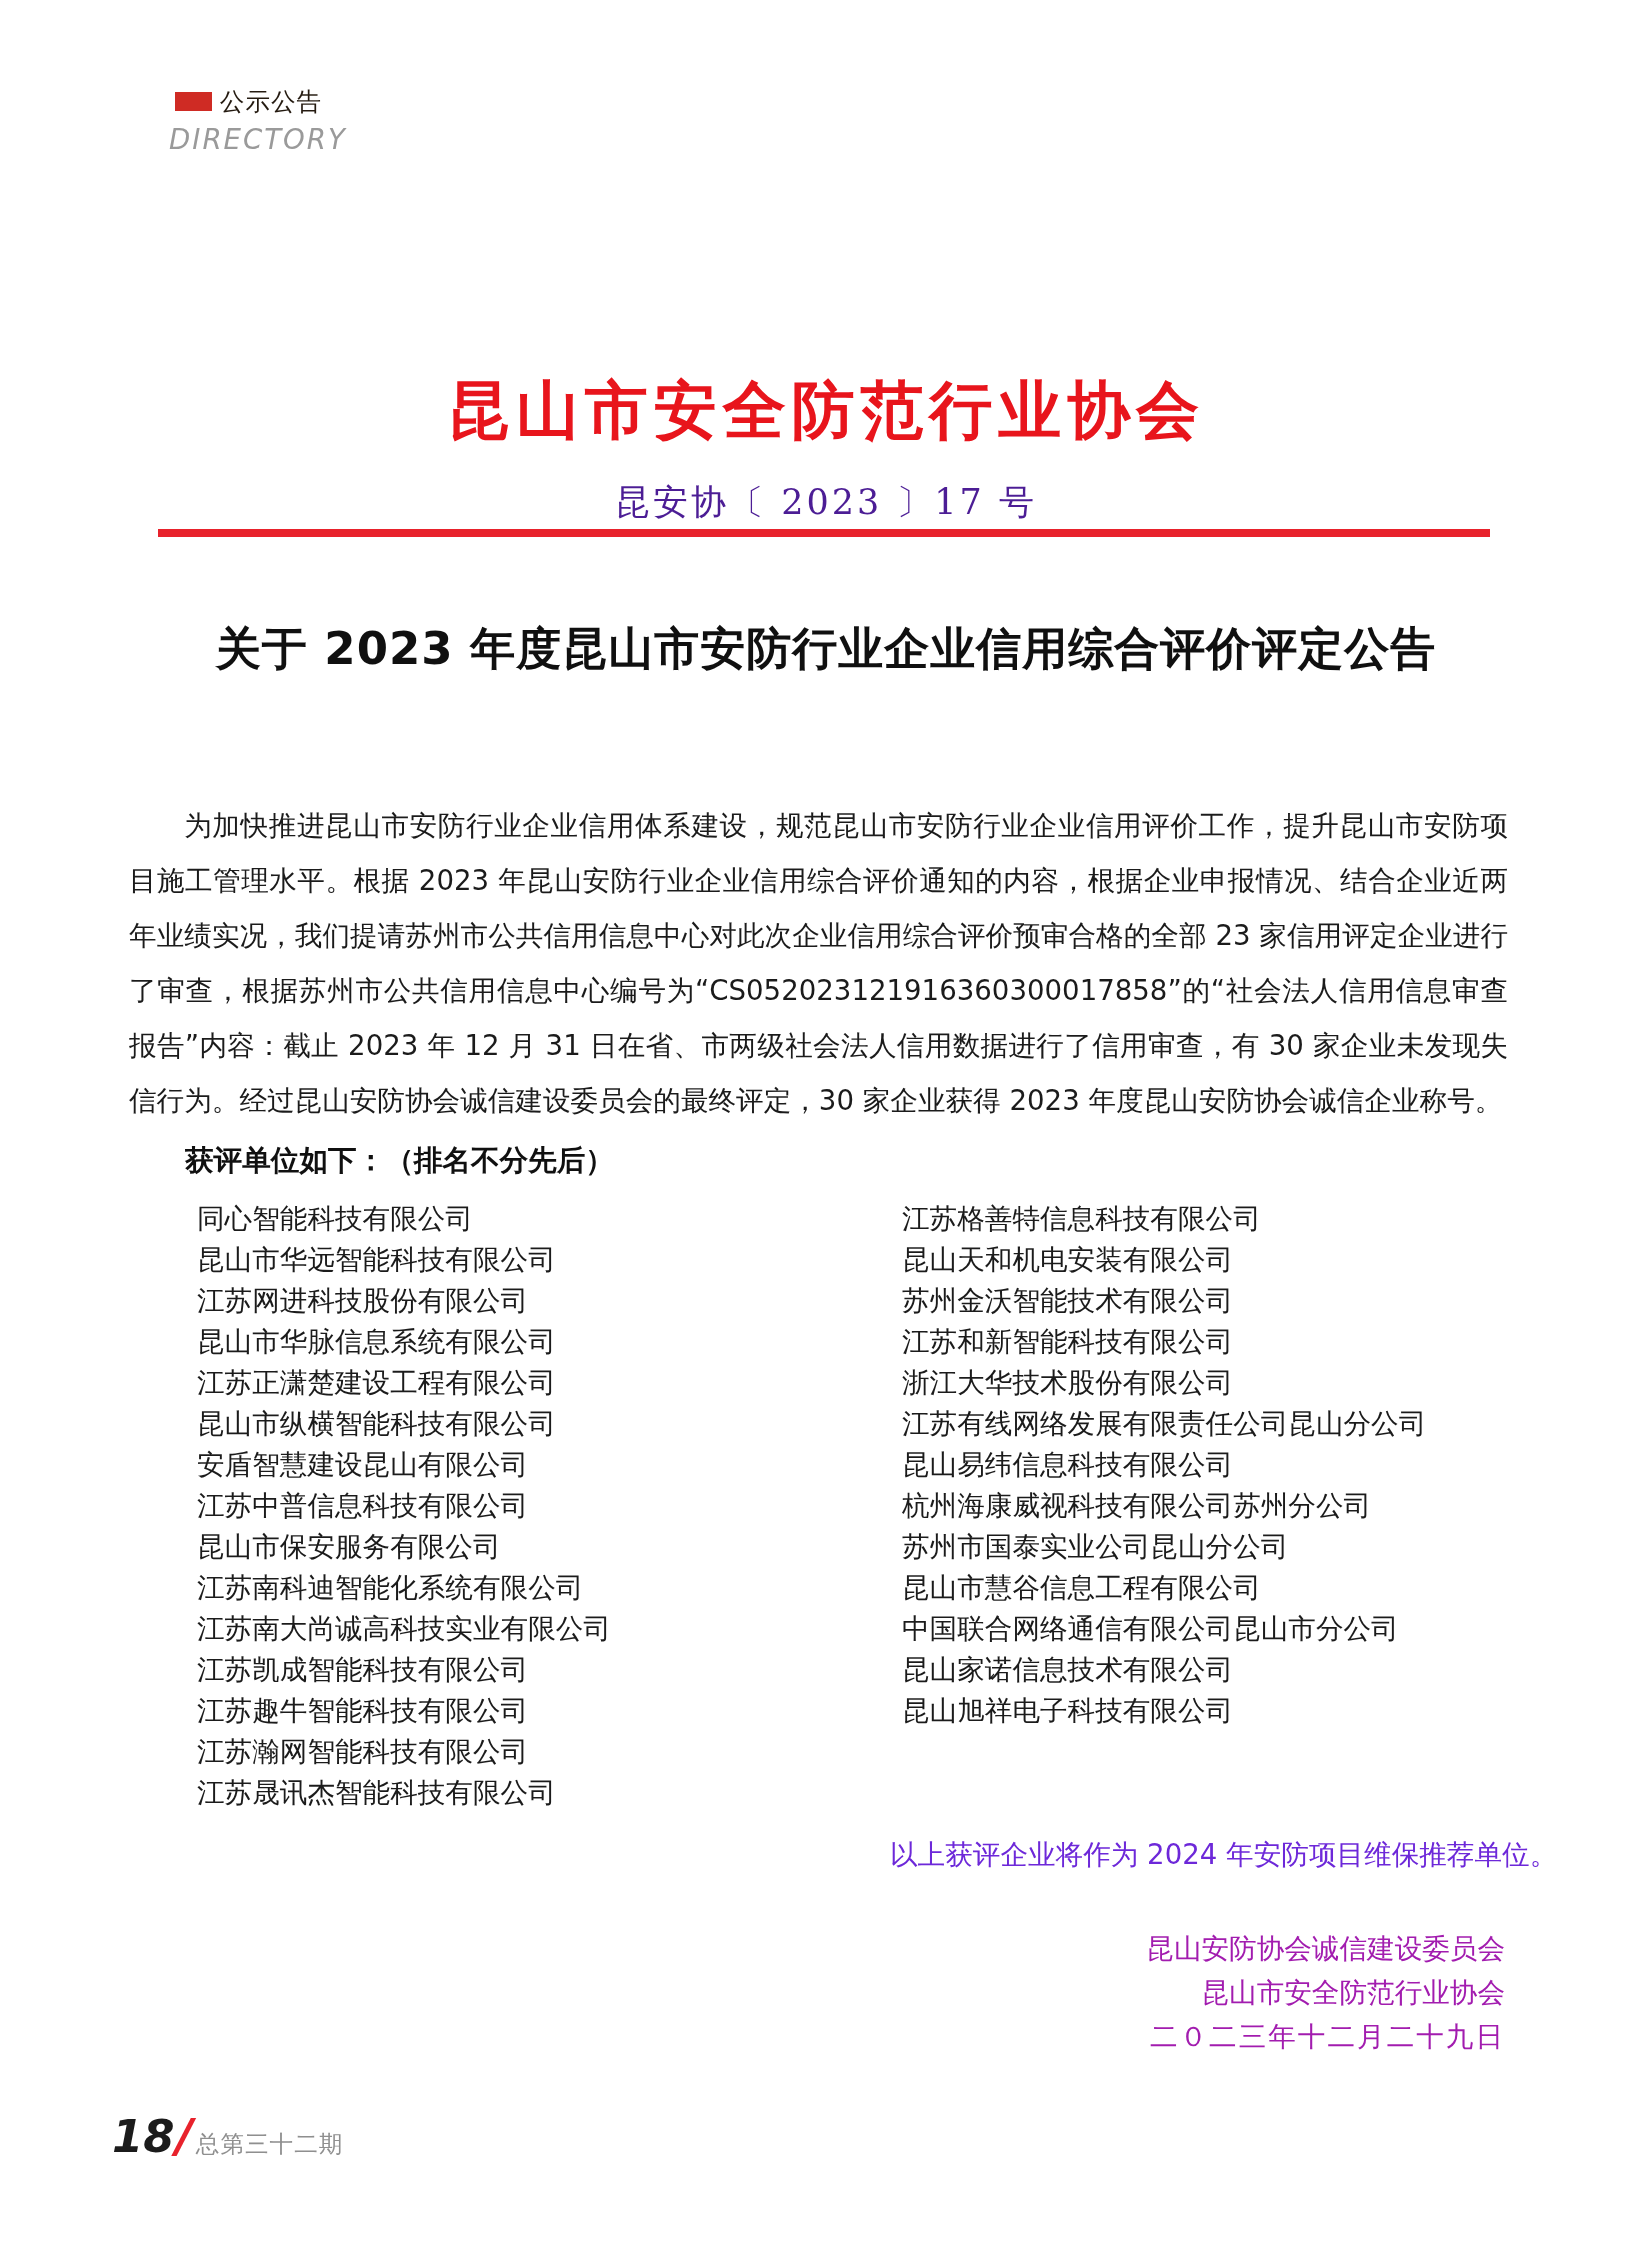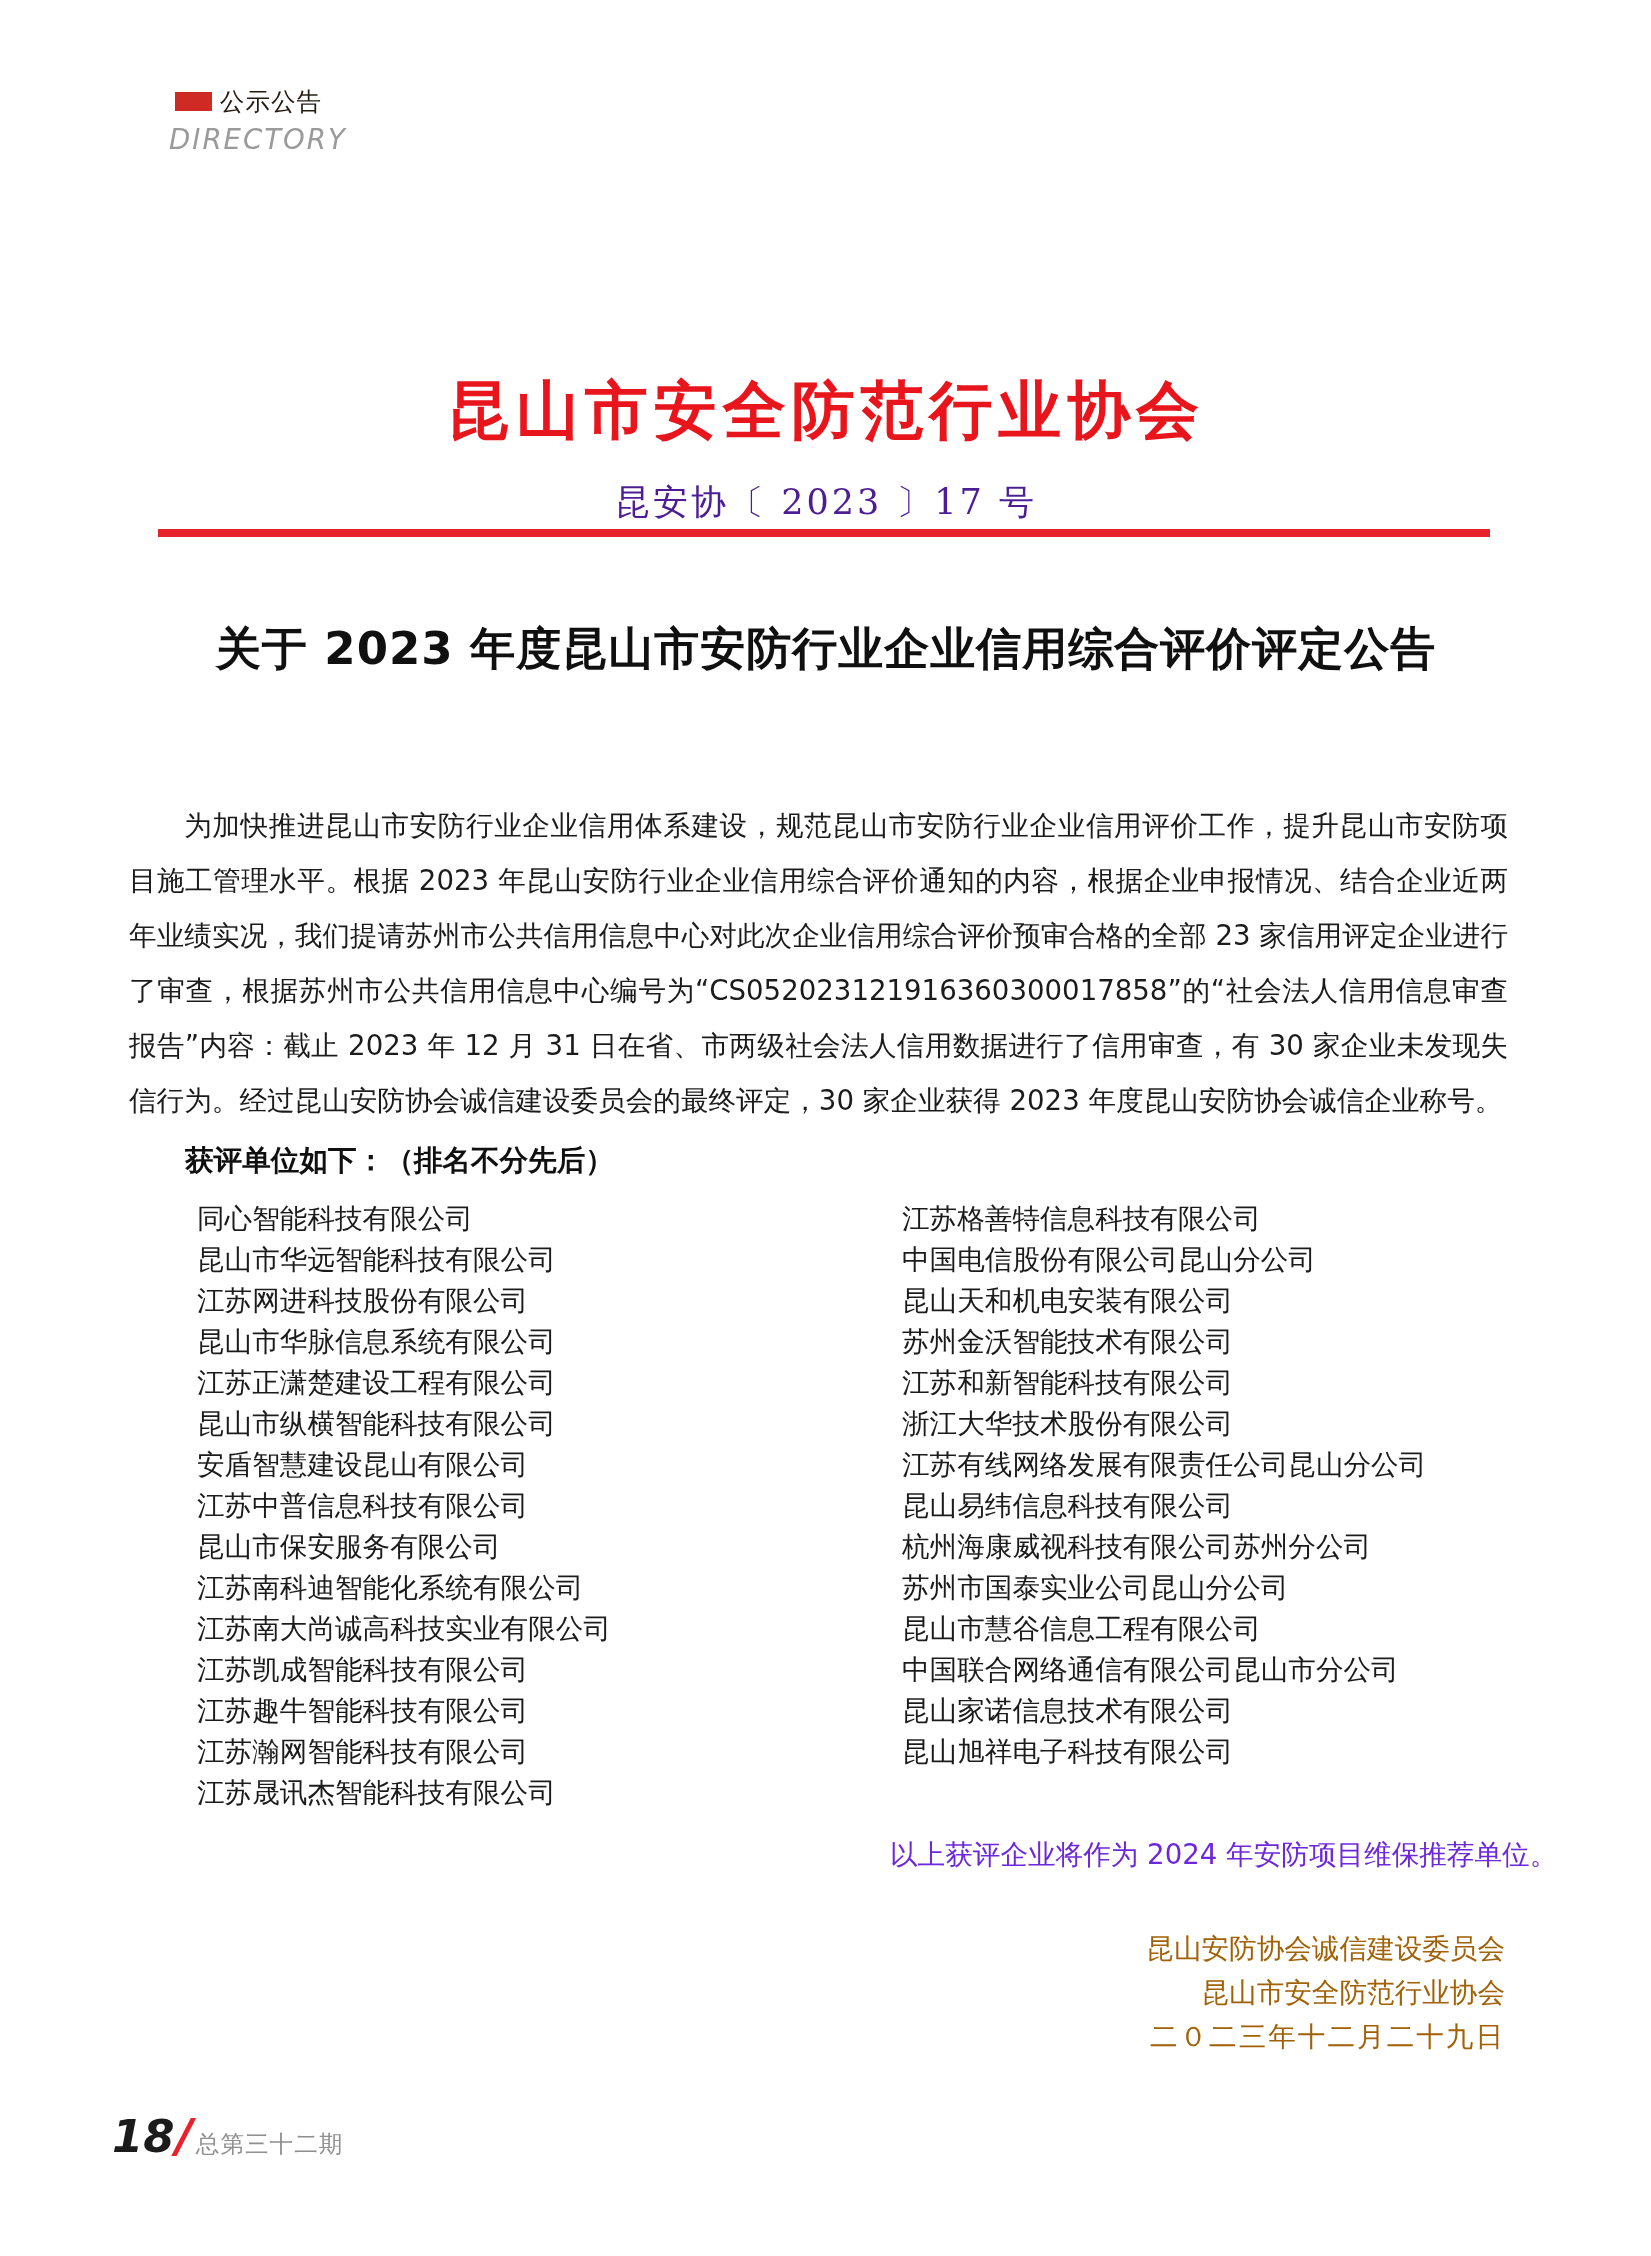--- a/index.html
+++ b/index.html
@@ -41,21 +41,21 @@
     font-size:27.6px; line-height:41px; color:#1b1b1b;
   }
   .company-col.left { left:185px; }
   .company-col.right { left:890px; }
   .company-col li { white-space:nowrap; }
   .closing-note { position:absolute; left:890px; top:1836px; font-size:27.6px; color:#6d28d9; }
 
   
   .signatures {
     position:absolute; right:147px; top:1927px; text-align:right;
-    font-size:27.6px; line-height:44px; color:#a16207;
+    font-size:27.6px; line-height:44px; color:#a21caf;
   }
   .signatures .sig-date { letter-spacing:2px; }
 
   
   .footer { position:absolute; left:112px; top:2108px; display:flex; align-items:baseline; }
   .page-number { font-size:45px; font-weight:bold; font-style:italic; color:#1b1b1b; }
   .page-slash { font-size:47px; font-weight:bold; font-style:italic; color:#e8222c; margin:0 3px 0 1px; }
   .issue { font-size:23.6px; color:#8f8f8f; letter-spacing:1px; }
 </style>
 </head>
@@ -94,21 +94,20 @@
       <li>江苏南科迪智能化系统有限公司</li>
       <li>江苏南大尚诚高科技实业有限公司</li>
       <li>江苏凯成智能科技有限公司</li>
       <li>江苏趣牛智能科技有限公司</li>
       <li>江苏瀚网智能科技有限公司</li>
       <li>江苏晟讯杰智能科技有限公司</li>
     </ul>
 
   <ul class="company-col right">
       <li>江苏格善特信息科技有限公司</li>
-      <li>中国电信股份有限公司昆山分公司</li>
       <li>昆山天和机电安装有限公司</li>
       <li>苏州金沃智能技术有限公司</li>
       <li>江苏和新智能科技有限公司</li>
       <li>浙江大华技术股份有限公司</li>
       <li>江苏有线网络发展有限责任公司昆山分公司</li>
       <li>昆山易纬信息科技有限公司</li>
       <li>杭州海康威视科技有限公司苏州分公司</li>
       <li>苏州市国泰实业公司昆山分公司</li>
       <li>昆山市慧谷信息工程有限公司</li>
       <li>中国联合网络通信有限公司昆山市分公司</li>

